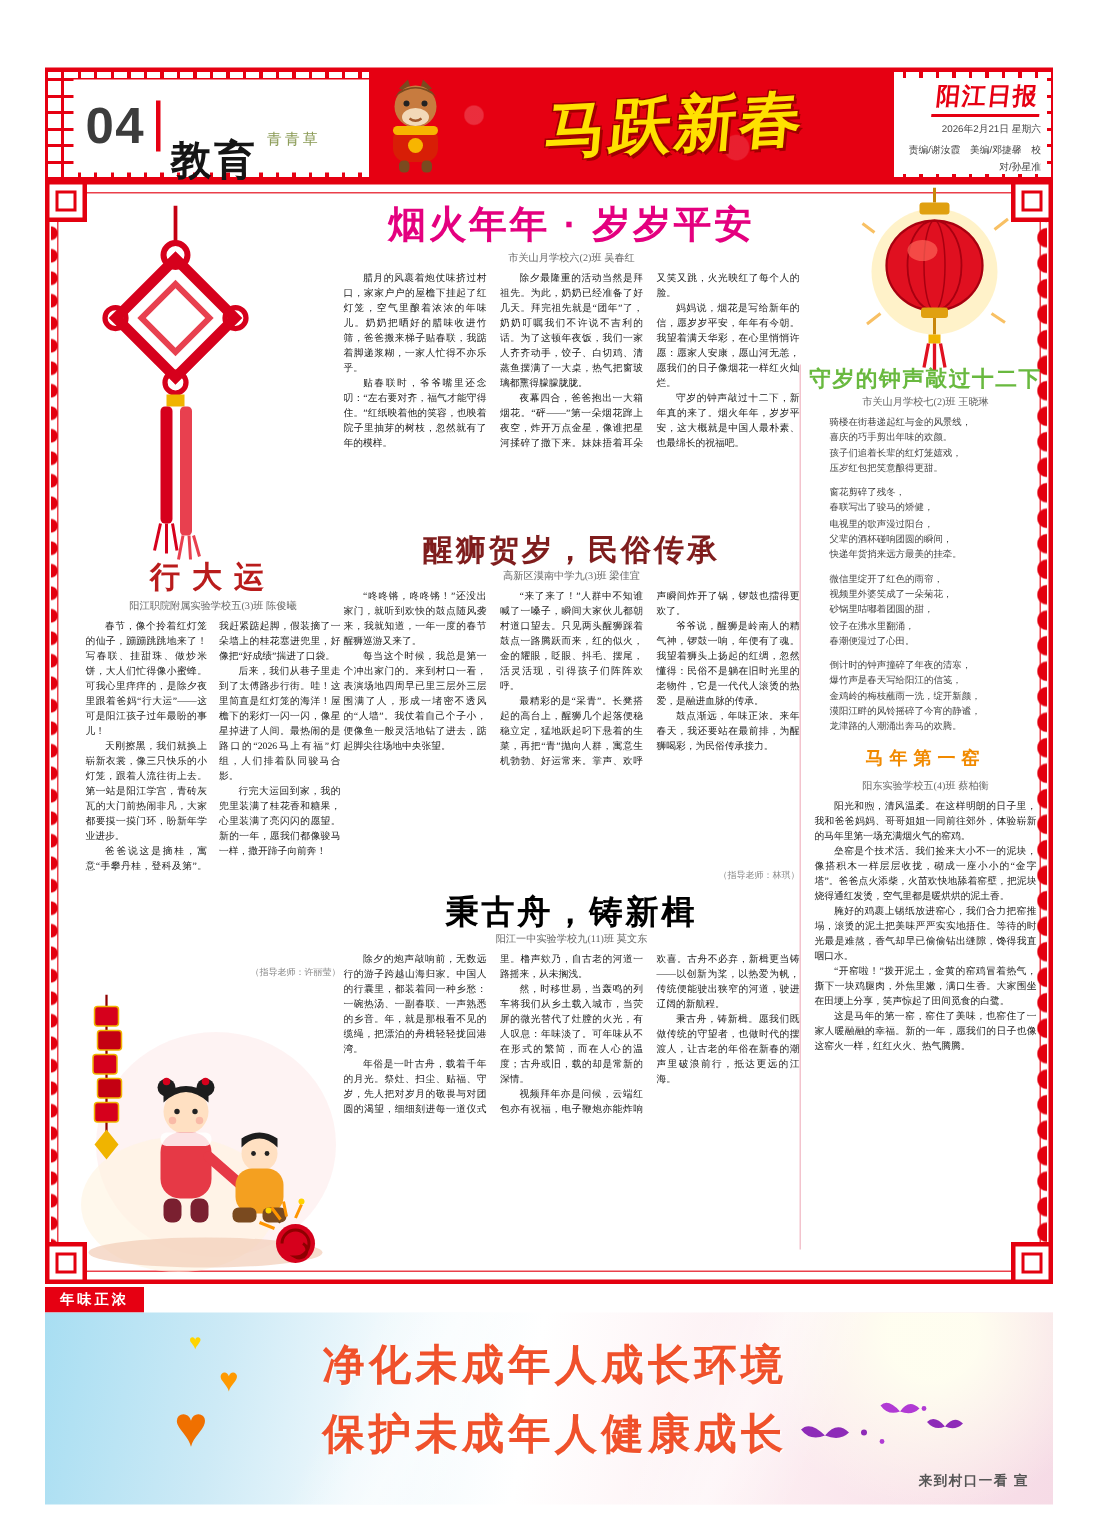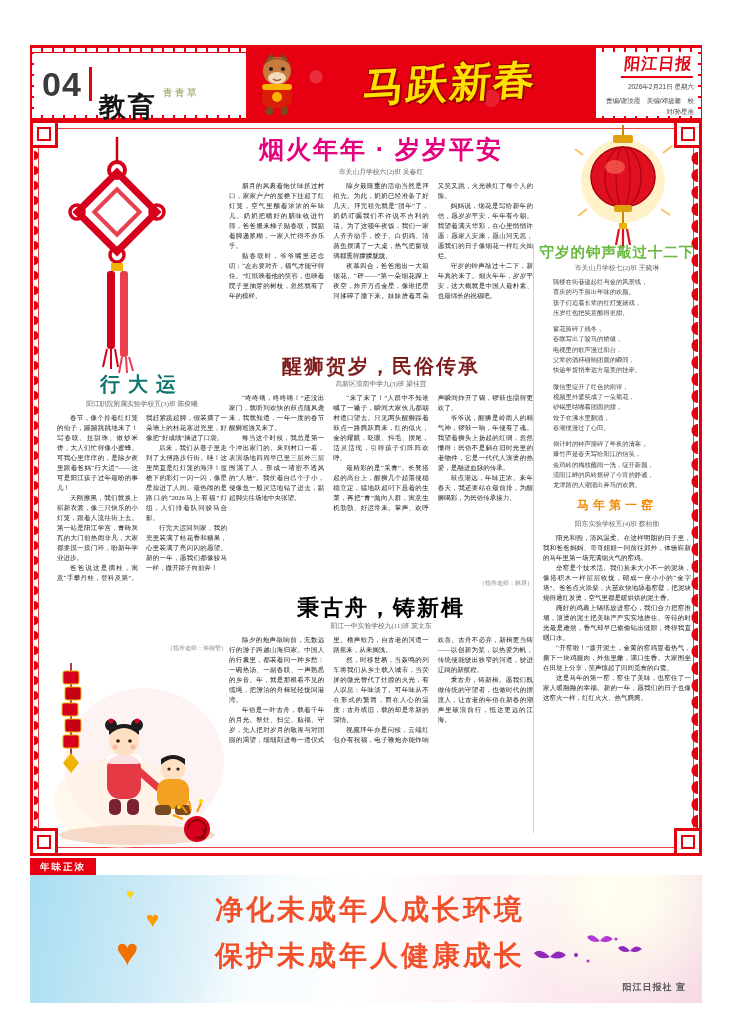--- a/index.html
+++ b/index.html
@@ -5,21 +5,21 @@
   html,body{margin:0;padding:0;background:#e8e8e8;}
   #page{position:relative;width:732px;height:1024px;background:#fff;margin:0 auto;
         font-family:"Liberation Sans",sans-serif;overflow:hidden;}
   
   #banner{position:absolute;left:30px;top:45px;width:672px;height:72px;
     border-top:3px solid #e60012;
     background:
       repeating-linear-gradient(0deg,#e60012 0 2px,transparent 2px 11px),
       repeating-linear-gradient(90deg,#e60012 0 2px,transparent 2px 11px),
       #fff;}
-  #banner-left{position:absolute;left:4px;top:5px;width:212px;height:62px;background:#fff;
+  #banner-left{position:absolute;left:19px;top:5px;width:212px;height:62px;background:#fff;
     display:flex;align-items:center;padding-left:8px;box-sizing:border-box;}
   .pageno{font-size:34px;font-weight:900;color:#3c3c3c;letter-spacing:1px;}
   .sec-sep{width:3px;height:34px;background:#e60012;margin:0 7px;}
   .section{font-size:27px;font-weight:900;color:#151515;letter-spacing:2px;margin-top:46px;}
   .colname{font-size:10px;color:#8a9a55;margin:18px 0 0 6px;letter-spacing:2px;}
   #banner-center{position:absolute;left:216px;top:0;width:350px;height:72px;background:#e60012;
     background-image:radial-gradient(circle at 20% 40%,rgba(255,255,255,.18) 0 6px,transparent 7px),
                      radial-gradient(circle at 70% 70%,rgba(255,255,255,.12) 0 8px,transparent 9px);}
   .masthead{position:absolute;left:64px;top:8px;width:280px;text-align:center;
     font-family:"Liberation Serif",serif;font-size:41px;font-weight:900;color:#ffe100;
@@ -131,21 +131,21 @@
         <circle cx="90" cy="75" r="7" fill="none" stroke="#d6001c" stroke-width="3.5"></circle>
         <circle cx="50" cy="118" r="7" fill="none" stroke="#d6001c" stroke-width="3.5"></circle>
         <rect x="44" y="126" width="12" height="8" fill="#f0b400"></rect>
         <rect x="40" y="134" width="8" height="78" rx="3" fill="#d6001c"></rect>
         <rect x="53" y="134" width="8" height="86" rx="3" fill="#e8404f"></rect>
         <path d="M40,212 l-4,18 M44,212 l0,20 M48,212 l3,18" stroke="#d6001c" stroke-width="2" fill="none"></path>
         <path d="M55,220 l-3,16 M59,220 l1,16 M62,220 l4,14" stroke="#e8404f" stroke-width="2" fill="none"></path>
       </svg>
     </div>
 
-    <div class="headline" style="left:24px;top:248px;width:170px;font-size:20px;color:#0f766e;letter-spacing:8px;">行大运</div>
+    <div class="headline" style="left:24px;top:248px;width:170px;font-size:20px;color:#b91c1c;letter-spacing:8px;">行大运</div>
     <div class="byline" style="left:16px;top:276px;width:186px;">阳江职院附属实验学校五(3)班 陈俊曦</div>
     <div class="body cols2" style="left:24px;top:290px;width:170px;height:230px;">
         <p class="para">春节，像个拎着红灯笼的仙子，蹦蹦跳跳地来了！写春联、挂甜珠、做炒米饼，大人们忙得像小蜜蜂。可我心里痒痒的，是除夕夜里跟着爸妈“行大运”——这可是阳江孩子过年最盼的事儿！</p>
         <p class="para">天刚擦黑，我们就换上崭新衣裳，像三只快乐的小灯笼，跟着人流往街上去。第一站是阳江学宫，青砖灰瓦的大门前热闹非凡，大家都要摸一摸门环，盼新年学业进步。</p>
         <p class="para">爸爸说这是摘桂，寓意“手攀丹桂，登科及第”。我赶紧踮起脚，假装摘了一朵墙上的桂花塞进兜里，好像把“好成绩”揣进了口袋。</p>
         <p class="para">后来，我们从巷子里走到了太傅路步行街。哇！这里简直是红灯笼的海洋！屋檐下的彩灯一闪一闪，像星星掉进了人间。最热闹的是路口的“2026马上有福”灯组，人们排着队同骏马合影。</p>
         <p class="para">行完大运回到家，我的兜里装满了桂花香和糖果，心里装满了亮闪闪的愿望。新的一年，愿我们都像骏马一样，撒开蹄子向前奔！</p>
       </div>
     <div class="note" style="left:24px;top:521px;width:170px;">（指导老师：许丽莹）</div>
 
@@ -306,15 +306,15 @@
         <g fill="#8e2bb8">
           <path d="M20,30 q-10,-10 -16,-4 q6,8 16,4 q10,4 16,-2 q-8,-8 -16,2"></path>
           <path d="M70,14 q-8,-9 -13,-4 q5,7 13,4 q8,3 13,-2 q-7,-7 -13,2" fill="#b13bd4"></path>
           <path d="M100,24 q-7,-8 -12,-3 q5,6 12,3 q7,3 12,-2 q-6,-6 -12,2"></path>
           <circle cx="46" cy="28" r="2"></circle>
             <circle cx="58" cy="34" r="1.6" fill="#b13bd4"></circle>
             <circle cx="86" cy="12" r="1.6" fill="#b13bd4"></circle>
         </g>
       </svg>
     </span>
-    <div class="ad-credit">阳江日报社 宣</div>
+    <div class="ad-credit">来到村口一看 宣</div>
   </div>
 </div>
 
 </body></html>

